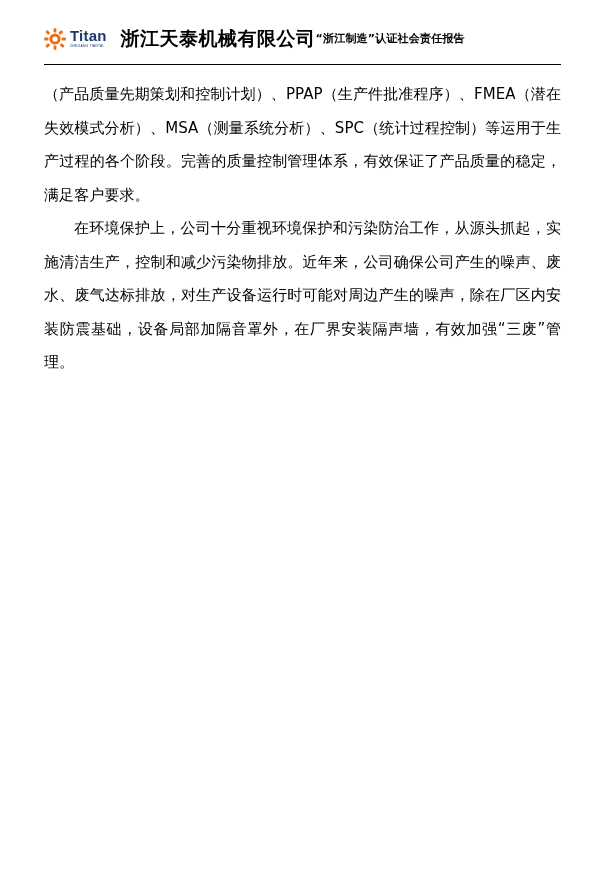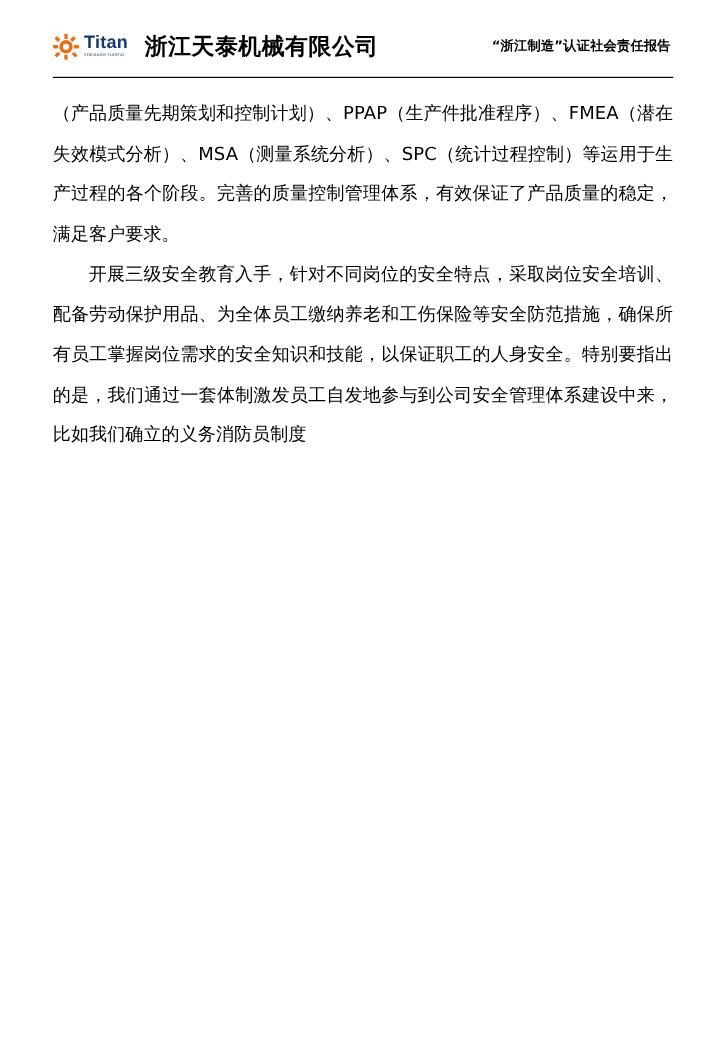--- a/index.html
+++ b/index.html
@@ -65,21 +65,21 @@
   .company-name {
     font-family: "DejaVu Sans", "Liberation Sans", sans-serif;
     font-weight: bold;
     font-size: 19px;
     color: #000;
     letter-spacing: 0.5px;
     white-space: nowrap;
   }
   .header-title {
     flex: 1 1 auto;
-    text-align: right;
+    text-align: left;
     font-family: "DejaVu Sans", "Liberation Sans", sans-serif;
     font-weight: bold;
     font-size: 11px;
     color: #000;
     letter-spacing: 0.2px;
     white-space: nowrap;
     padding-right: 2px;
   }
   .header-rule {
     border: none;
@@ -131,16 +131,16 @@
         <span class="logo-sub">ZHEJIANG TIANTAI</span>
       </span>
     </div>
     <div class="company-name">浙江天泰机械有限公司</div>
     <div class="header-title">“浙江制造”认证社会责任报告</div>
   </div>
   <hr class="header-rule">
 
   <div class="content">
     <p class="para">（产品质量先期策划和控制计划）、PPAP（生产件批准程序）、FMEA（潜在失效模式分析）、MSA（测量系统分析）、SPC（统计过程控制）等运用于生产过程的各个阶段。完善的质量控制管理体系，有效保证了产品质量的稳定，满足客户要求。</p>
-    <p class="para indent">开展三级安全教育入手，针对不同岗位的安全特点，采取岗位安全培训、配备劳动保护用品、为全体员工缴纳养老和工伤保险等安全防范措施，确保所有员工掌握岗位需求的安全知识和技能，以保证职工的人身安全。特别要指出的是，我们通过一套体制激发员工自发地参与到公司安全管理体系建设中来，比如我们确立的义务消防员制度</p>
+    <p class="para indent">在环境保护上，公司十分重视环境保护和污染防治工作，从源头抓起，实施清洁生产，控制和减少污染物排放。近年来，公司确保公司产生的噪声、废水、废气达标排放，对生产设备运行时可能对周边产生的噪声，除在厂区内安装防震基础，设备局部加隔音罩外，在厂界安装隔声墙，有效加强“三废”管理。</p>
   </div>
 
 </div>
 
 </body></html>

